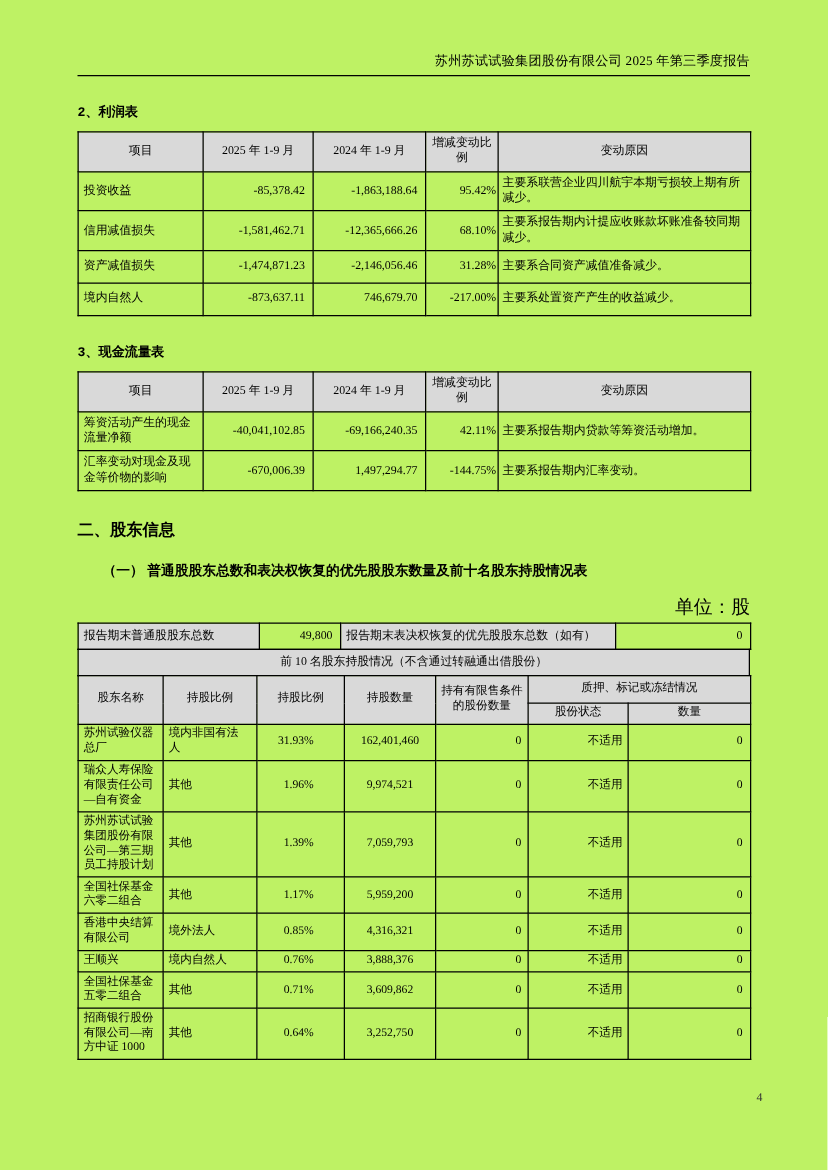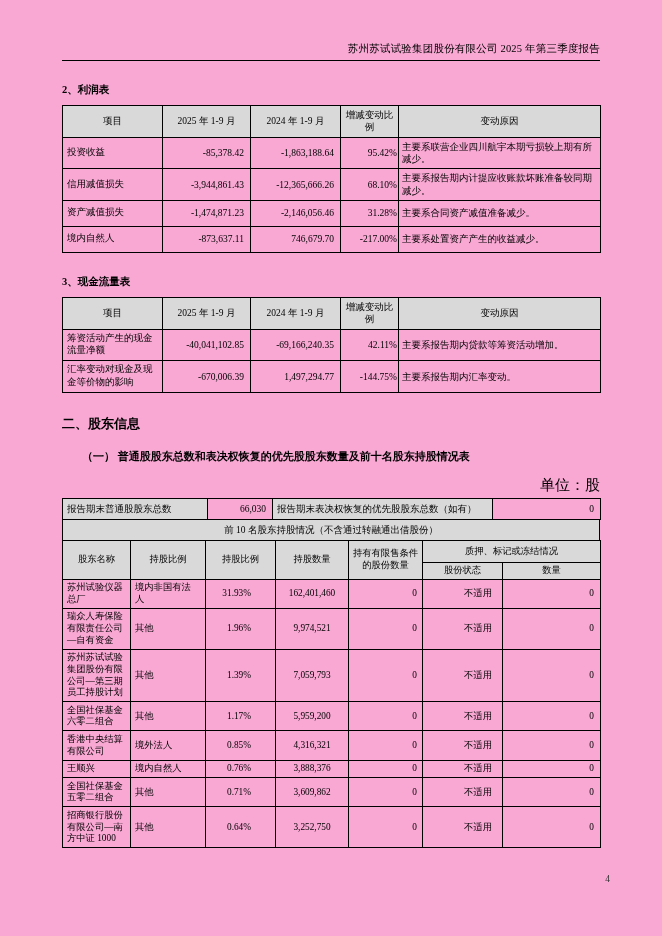--- a/index.html
+++ b/index.html
@@ -1,32 +1,32 @@
 <!DOCTYPE html>
 <html><head>
 <meta charset="utf-8">
 <style>
   * { margin:0; padding:0; box-sizing:border-box; }
   html,body { background:#ffffff; }
   .page {
     position:relative;
     width:662px; height:936px;
-    background:#f9a8d4;
+    background:#bef264;
     font-family:"Liberation Serif","DejaVu Serif",serif;
     color:#000000;
     overflow:hidden;
   }
   .content { margin:0 62px; width:538px; }
 
   
   .doc-header { padding-top:42px; border-bottom:1.5px solid #000; padding-bottom:4px; }
   .doc-header .title { text-align:right; font-size:10.5px; letter-spacing:0.2px; }
 
   
-  .sec-heading { font-size:10.5px; font-weight:bold; margin-top:22px; }
+  .sec-heading { font-size:10.5px; font-weight:bold; margin-top:22px;font-family:Liberation Mono, monospace; }
   .big-heading { font-size:13px; font-weight:bold; margin-top:22px; }
   .sub-heading { font-size:11px; font-weight:bold; margin-top:16px; padding-left:20px; }
   .unit-label  { font-size:15px; text-align:right; margin-top:12px; margin-bottom:3px; }
 
   
   table { border-collapse:collapse; table-layout:fixed; width:538px; font-size:9.5px; line-height:1.3; }
   th, td { border:1px solid #000; padding:3px 4px; vertical-align:middle; word-break:break-all; }
   thead th, .gray { background:#d9d9d9; font-weight:normal; text-align:center; }
 
   
@@ -64,21 +64,21 @@
   .sh-table col.c4 { width:73px; }
   .sh-table col.c5 { width:74px; }
   .sh-table col.c6 { width:80px; }
   .sh-table col.c7 { width:98px; }
   .sh-table td { padding:2.5px 4px; }
   .sh-table td:nth-child(1) { text-align:left; }
   .sh-table td:nth-child(2) { text-align:left; padding-right:8px; }
   .sh-table td:nth-child(3) { text-align:right; padding-right:24px; }
   .sh-table td:nth-child(4) { text-align:center; }
   .sh-table td:nth-child(5) { text-align:right; padding-right:5px; }
-  .sh-table td:nth-child(6) { text-align:center;padding-left:35px; }
+  .sh-table td:nth-child(6) { text-align:right;padding-left:35px; }
   .sh-table td:nth-child(7) { text-align:right; padding-right:6px; }
   .sh-table thead th { padding:2px 3px; }
   .sh-table thead tr:first-child th { height:22px; }
 
   .page-number {
     position:absolute; right:52px; bottom:52px;
     font-size:9.5px; color:#333;
   }
 </style>
 </head>
@@ -113,21 +113,21 @@
       <tbody>
           <tr>
             <td>投资收益</td>
             <td>-85,378.42</td>
             <td>-1,863,188.64</td>
             <td>95.42%</td>
             <td>主要系联营企业四川航宇本期亏损较上期有所减少。</td>
           </tr>
           <tr>
             <td>信用减值损失</td>
-            <td>-3,944,861.43</td>
+            <td>-1,581,462.71</td>
             <td>-12,365,666.26</td>
             <td>68.10%</td>
             <td>主要系报告期内计提应收账款坏账准备较同期减少。</td>
           </tr>
           <tr>
             <td>资产减值损失</td>
             <td>-1,474,871.23</td>
             <td>-2,146,056.46</td>
             <td>31.28%</td>
             <td>主要系合同资产减值准备减少。</td>
@@ -188,21 +188,21 @@
     <table class="sh-summary">
       <colgroup>
           <col class="s1">
           <col class="s2">
           <col class="s3">
           <col class="s4">
         </colgroup>
       <tbody>
         <tr>
           <td class="gray lbl">报告期末普通股股东总数</td>
-          <td class="val">66,030</td>
+          <td class="val">49,800</td>
           <td class="gray lbl">报告期末表决权恢复的优先股股东总数（如有）</td>
           <td class="val">0</td>
         </tr>
       </tbody>
     </table>
 
     <table class="sh-banner">
       <tbody>
         <tr>
           <td class="gray">前 10 名股东持股情况（不含通过转融通出借股份）</td>

